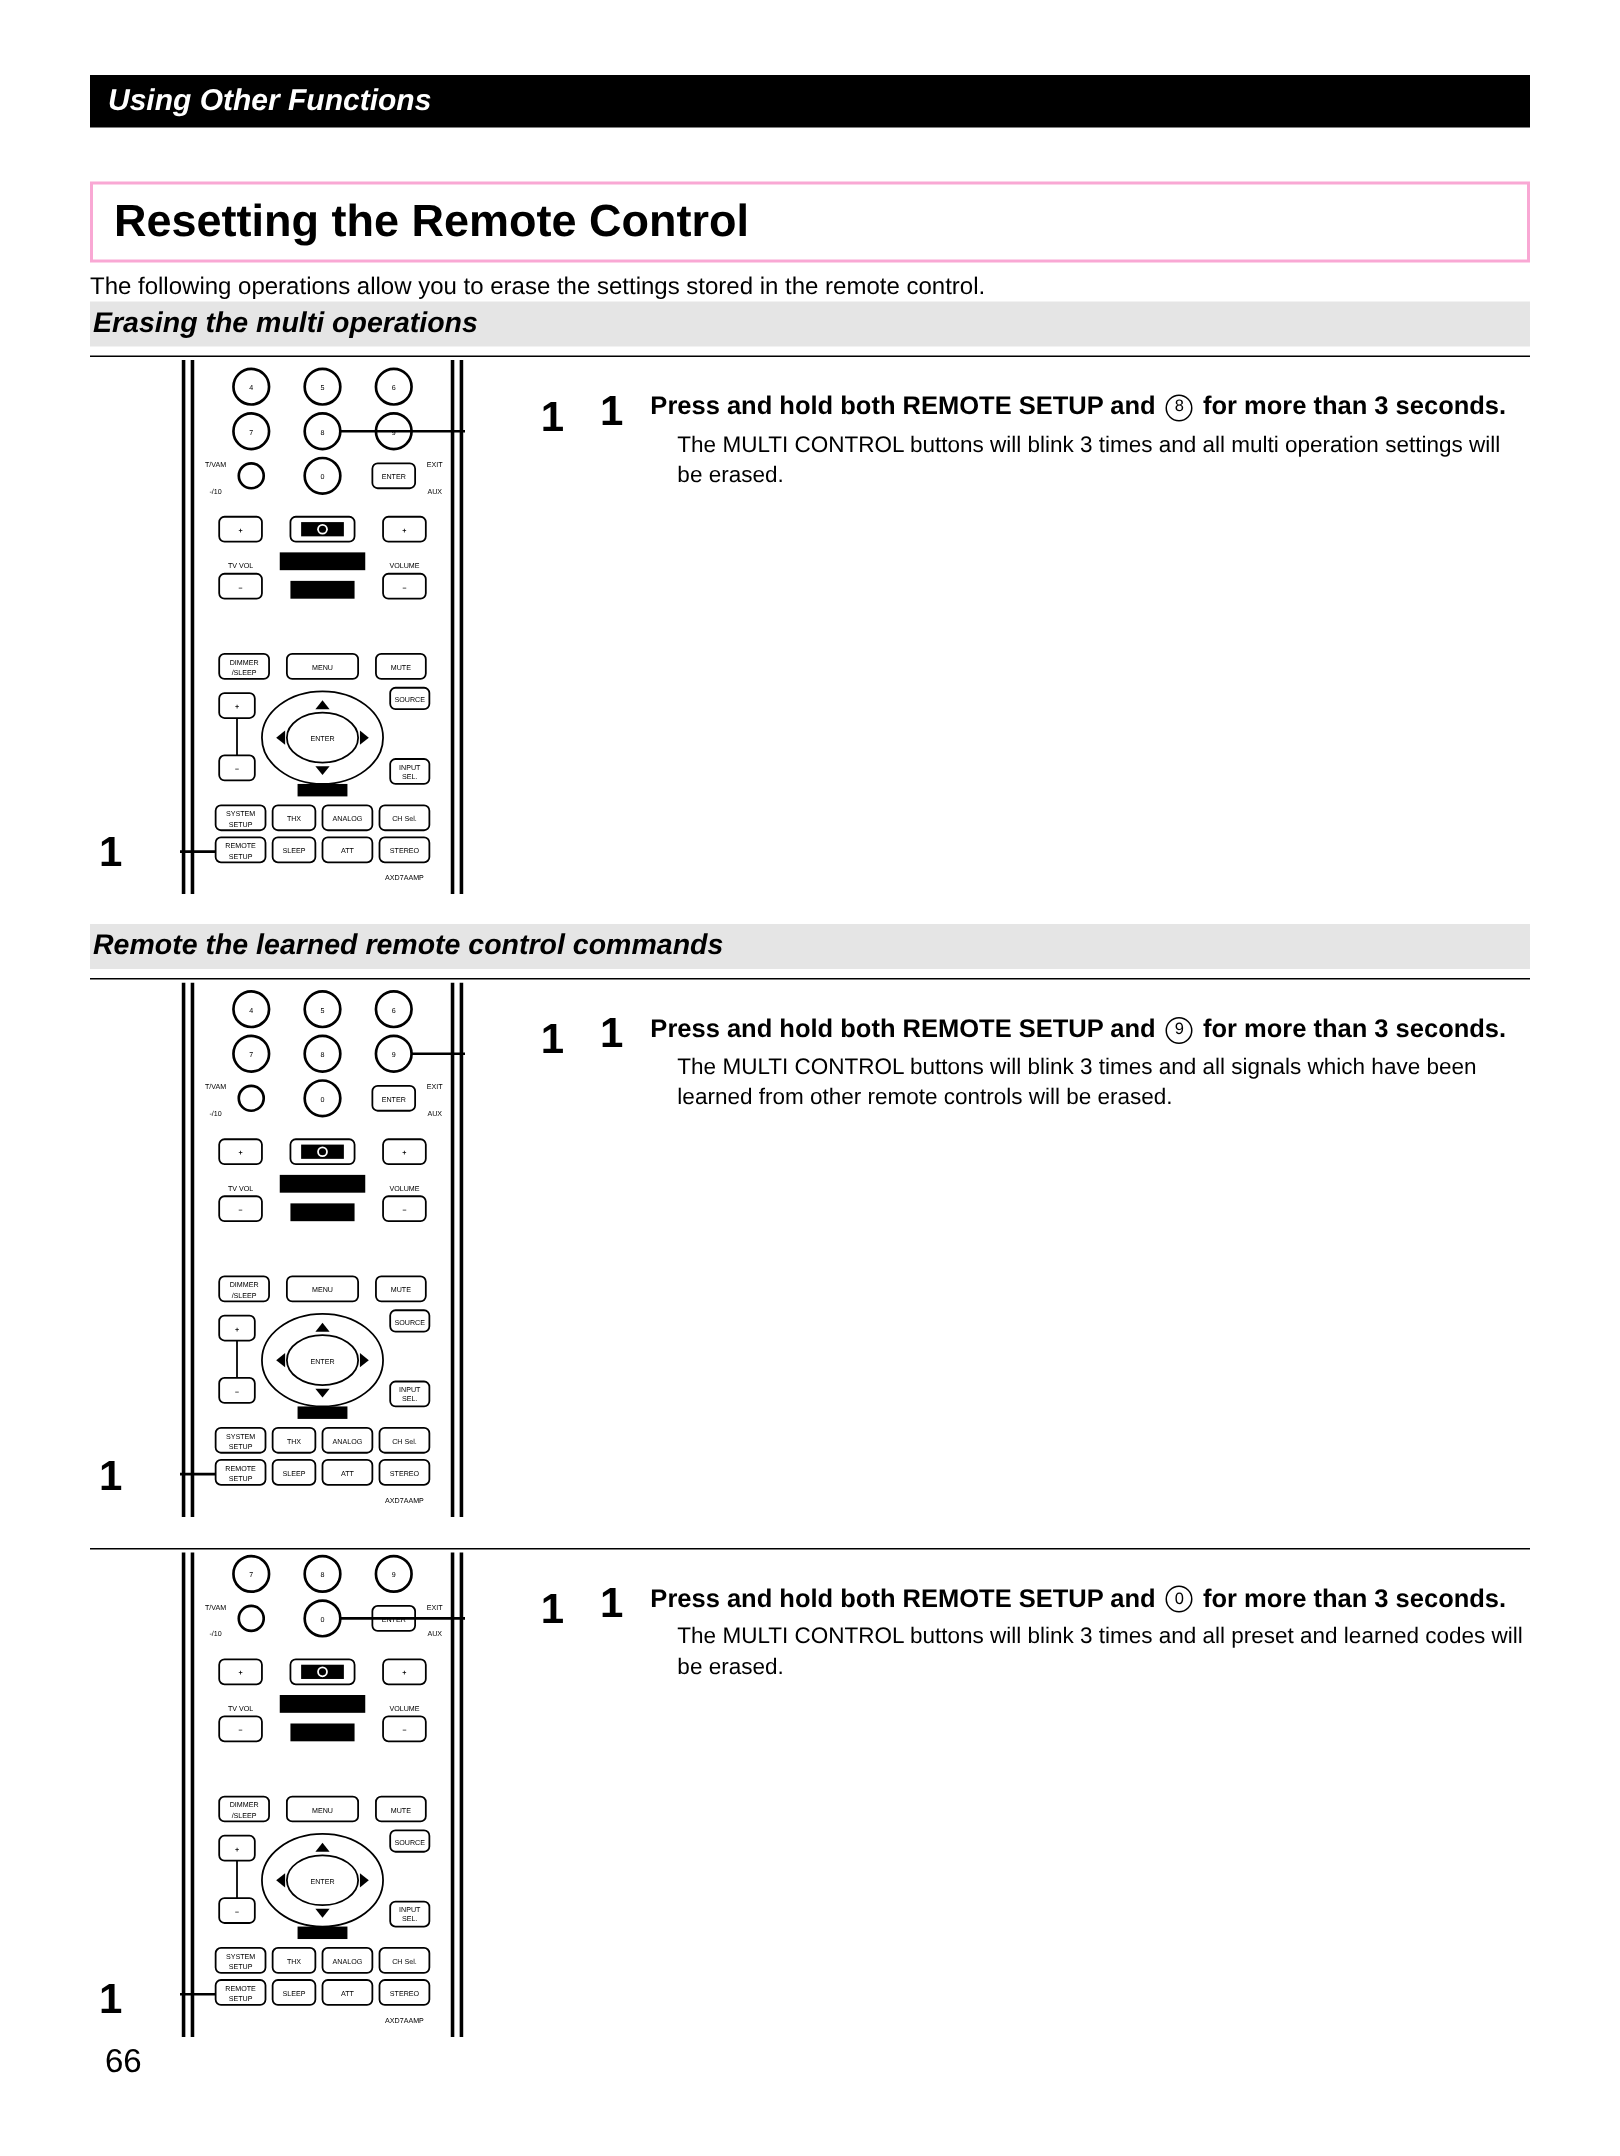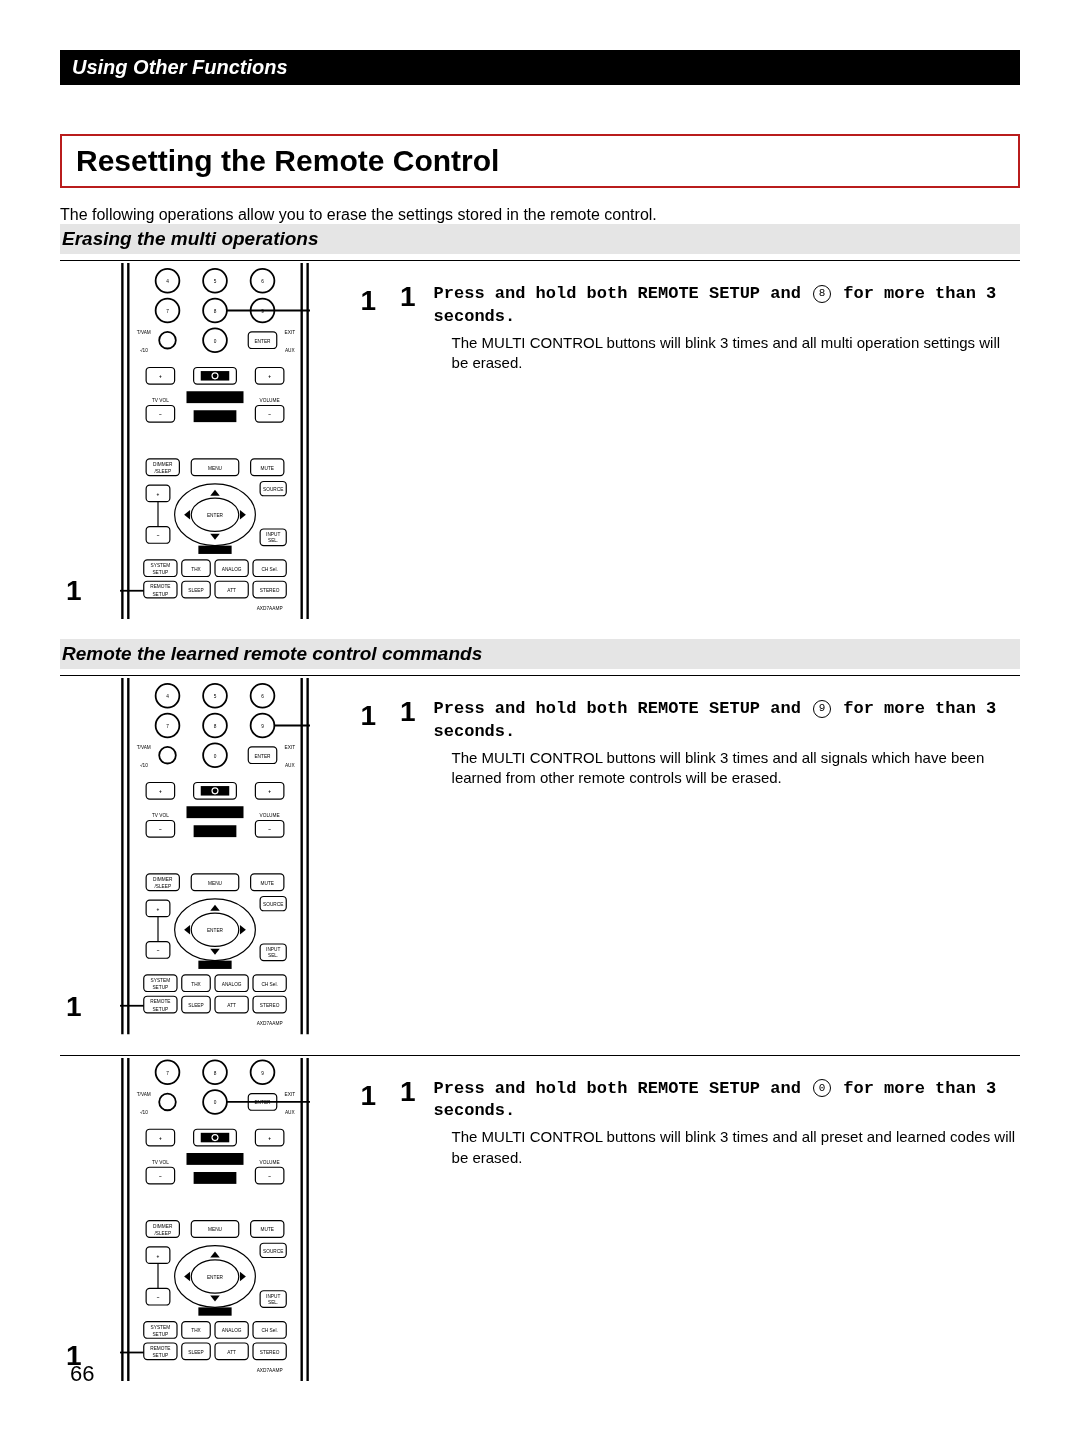--- a/index.html
+++ b/index.html
@@ -1,30 +1,30 @@
 <!DOCTYPE html>
 <html><head>
 <meta charset="utf-8">
 <style>
   * { box-sizing: border-box; margin: 0; padding: 0; }
   html, body { background: #fff; font-family: Arial, Helvetica, sans-serif; color: #000; }
   .page { width: 1080px; height: 1437px; position: relative; padding: 50px 60px 40px 60px; }
-  .header-bar { background: #000; color: #fff; font-weight: bold; font-style: italic; padding: 6px 12px; font-size: 20px; margin-bottom: 49px; }
-  .title-box { border: 2px solid #b91c1c; padding: 8px 14px; font-size: 30px; font-weight: bold; margin-bottom: 18px; }
+  .header-bar { background: #000; color: #fff; font-weight: bold; font-style: italic; padding: 6px 12px; font-size: 20px; margin-bottom: 36px; }
+  .title-box { border: 2px solid #f9a8d4; padding: 8px 14px; font-size: 30px; font-weight: bold; margin-bottom: 8px; }
   .intro { font-size: 16px; margin-bottom: 0; }
   .sub-bar { background: #e5e5e5; font-weight: bold; font-style: italic; font-size: 19px; padding: 4px 2px; margin-bottom: 6px; }
   .section-row { display: flex; align-items: flex-start; margin-bottom: 20px; min-height: 290px; position: relative; }
   .remote-col { width: 310px; flex: 0 0 310px; position: relative; display:flex; justify-content:center; }
   .remote-svg { width: 190px; }
   .callout-left, .callout-right { position: absolute; font-size: 28px; font-weight: bold; }
   .text-col { flex: 1; padding-left: 30px; padding-top: 20px; }
   .step-row { display: flex; align-items: flex-start; gap: 18px; }
   .big-num { font-size: 28px; font-weight: bold; line-height: 1; }
   .step-body { flex:1; }
-  .step-title { font-weight: bold; font-size: 17px; line-height: 1.35; font-family: Liberation Mono, monospace; }
+  .step-title { font-weight: bold; font-size: 17px; line-height: 1.35; }
   .step-desc { font-size: 15px; line-height: 1.35; margin-top: 4px; padding-left: 18px; }
   .circled { display:inline-flex; width:18px; height:18px; border:1.5px solid #000; border-radius:50%; align-items:center; justify-content:center; font-size:11px; font-weight:normal; vertical-align:middle; margin:0 2px; }
   .page-num { position: absolute; bottom: 50px; left: 70px; font-size: 22px; font-weight: normal; }
   hr.thin { border:none; border-top:1px solid #000; margin:0 0 2px 0; }
   .btn-rect { stroke:#000; stroke-width:1; fill:#fff; rx:3; }
   .btn-round { stroke:#000; stroke-width:1.5; fill:#fff; }
   .tiny { font-size:4px; fill:#000; font-family:Arial; }
   .tinyb { font-size:4px; fill:#000; font-family:Arial; font-weight:bold; }
   .blk { fill:#000; }
 </style>

